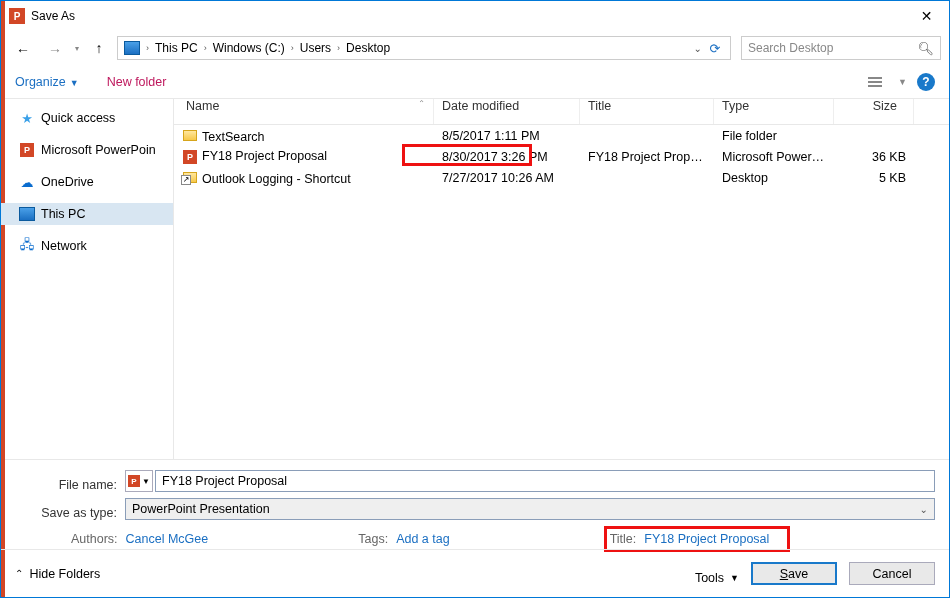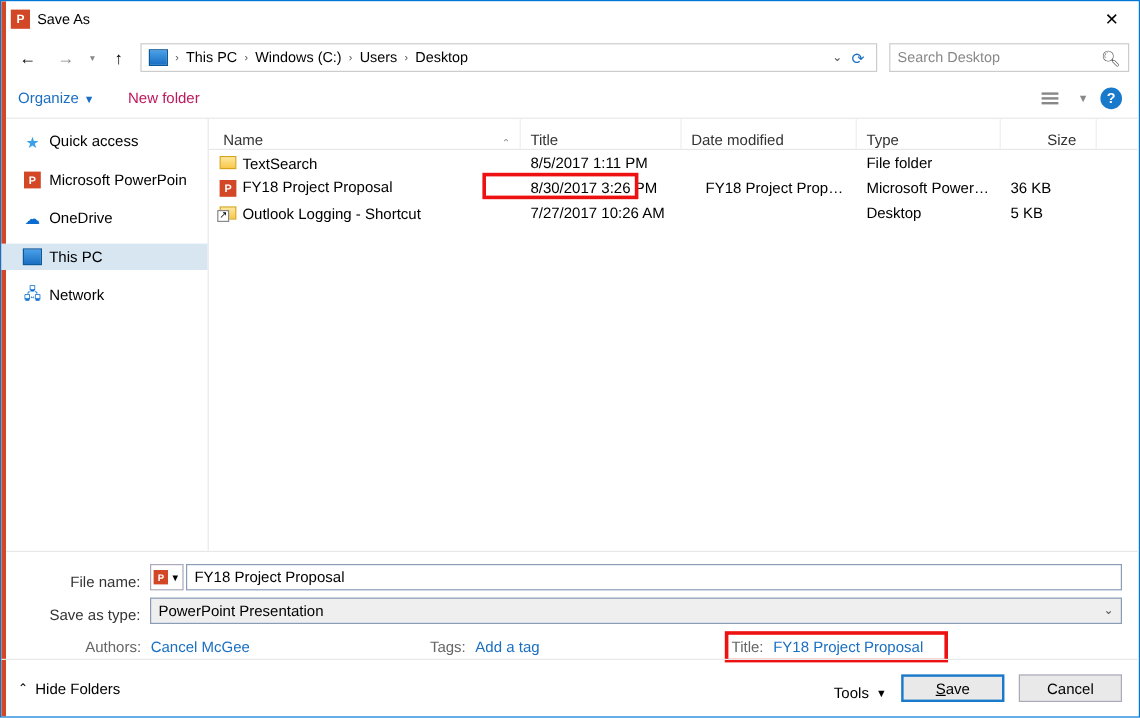--- a/index.html
+++ b/index.html
@@ -43,31 +43,31 @@
   .sb-item { height:22px; display:flex; align-items:center; padding-left:18px; gap:6px; }
   .sb-item.sel { background:#d8e6f2; }
   .sb-ico { width:16px; height:16px; display:flex; align-items:center; justify-content:center; font-size:13px; }
   .star { color:#3aa0e8; }
   .ppt-sq { width:14px; height:14px; background:#d24726; color:#fff; font-size:9px; font-weight:bold; display:flex; align-items:center; justify-content:center; }
   .cloud { color:#0a6cce; }
   .net { color:#0a6cce; }
 
   .filepane { flex:1; border-left:1px solid #e8e8e8; font-size:12.5px; }
   .cols { display:flex; height:26px; align-items:center; border-bottom:1px solid #e8e8e8; color:#333; }
-  .col { padding:0 8px; display:flex; align-items:flex-end; gap:21px; border-right:1px solid #eee; height:100%; }
+  .col { padding:0 8px; display:flex; align-items:flex-start; gap:21px; border-right:1px solid #eee; height:100%; }
   .c-name { width:260px; padding-left:12px; }
   .c-date { width:146px; }
   .c-title { width:134px; }
   .c-type { width:120px; }
   .c-size { width:80px; justify-content:flex-end; padding-right:16px; }
   .sort-caret { font-size:8px; color:#888; margin-left:auto; }
 
   .row { display:flex; height:21px; align-items:center; }
   .cell { padding:0 8px; overflow:hidden; text-overflow:ellipsis; white-space:nowrap; }
-  .cell.c-size { }
+  .cell.c-size { text-align:right; }
   .rico { width:16px; height:16px; margin-right:4px; display:inline-flex; align-items:center; justify-content:center; }
   .folder-ico { background:linear-gradient(#ffe79e,#f7c84a); border:1px solid #d6a51c; width:14px; height:11px; }
   .shortcut-ico { background:linear-gradient(#ffe79e,#f7c84a); border:1px solid #d6a51c; width:14px; height:11px; position:relative; }
   .shortcut-ico::after { content:'↗'; position:absolute; bottom:-3px; left:-3px; font-size:8px; background:#fff; border:1px solid #888; width:8px; height:8px; line-height:7px; text-align:center; }
   .red-box { border:3px solid #e11; position:absolute; }
 
   
   .bottom { border-top:1px solid #e8e8e8; padding:10px 14px 0 14px; font-size:12.5px; }
   .field-row { display:flex; align-items:flex-end; margin-bottom:6px; }
   .field-row label { width:110px; text-align:right; padding-right:8px; color:#333; }
@@ -172,22 +172,22 @@
       <span>Network</span>
     </div>
   </div>
 
   <div class="filepane">
     <div class="cols">
       <div class="col c-name">
           <span>Name</span>
           <span class="sort-caret">⌃</span>
         </div>
+      <div class="col c-date">Date modified</div>
       <div class="col c-title">Title</div>
-      <div class="col c-date">Date modified</div>
       <div class="col c-type">Type</div>
       <div class="col c-size">Size</div>
     </div>
 
     <div class="row">
       <div class="cell c-name"><span class="rico">
             <span class="folder-ico"></span>
           </span><span>TextSearch</span></div>
       <div class="cell c-date">8/5/2017 1:11 PM</div>
       <div class="cell c-title"></div>

